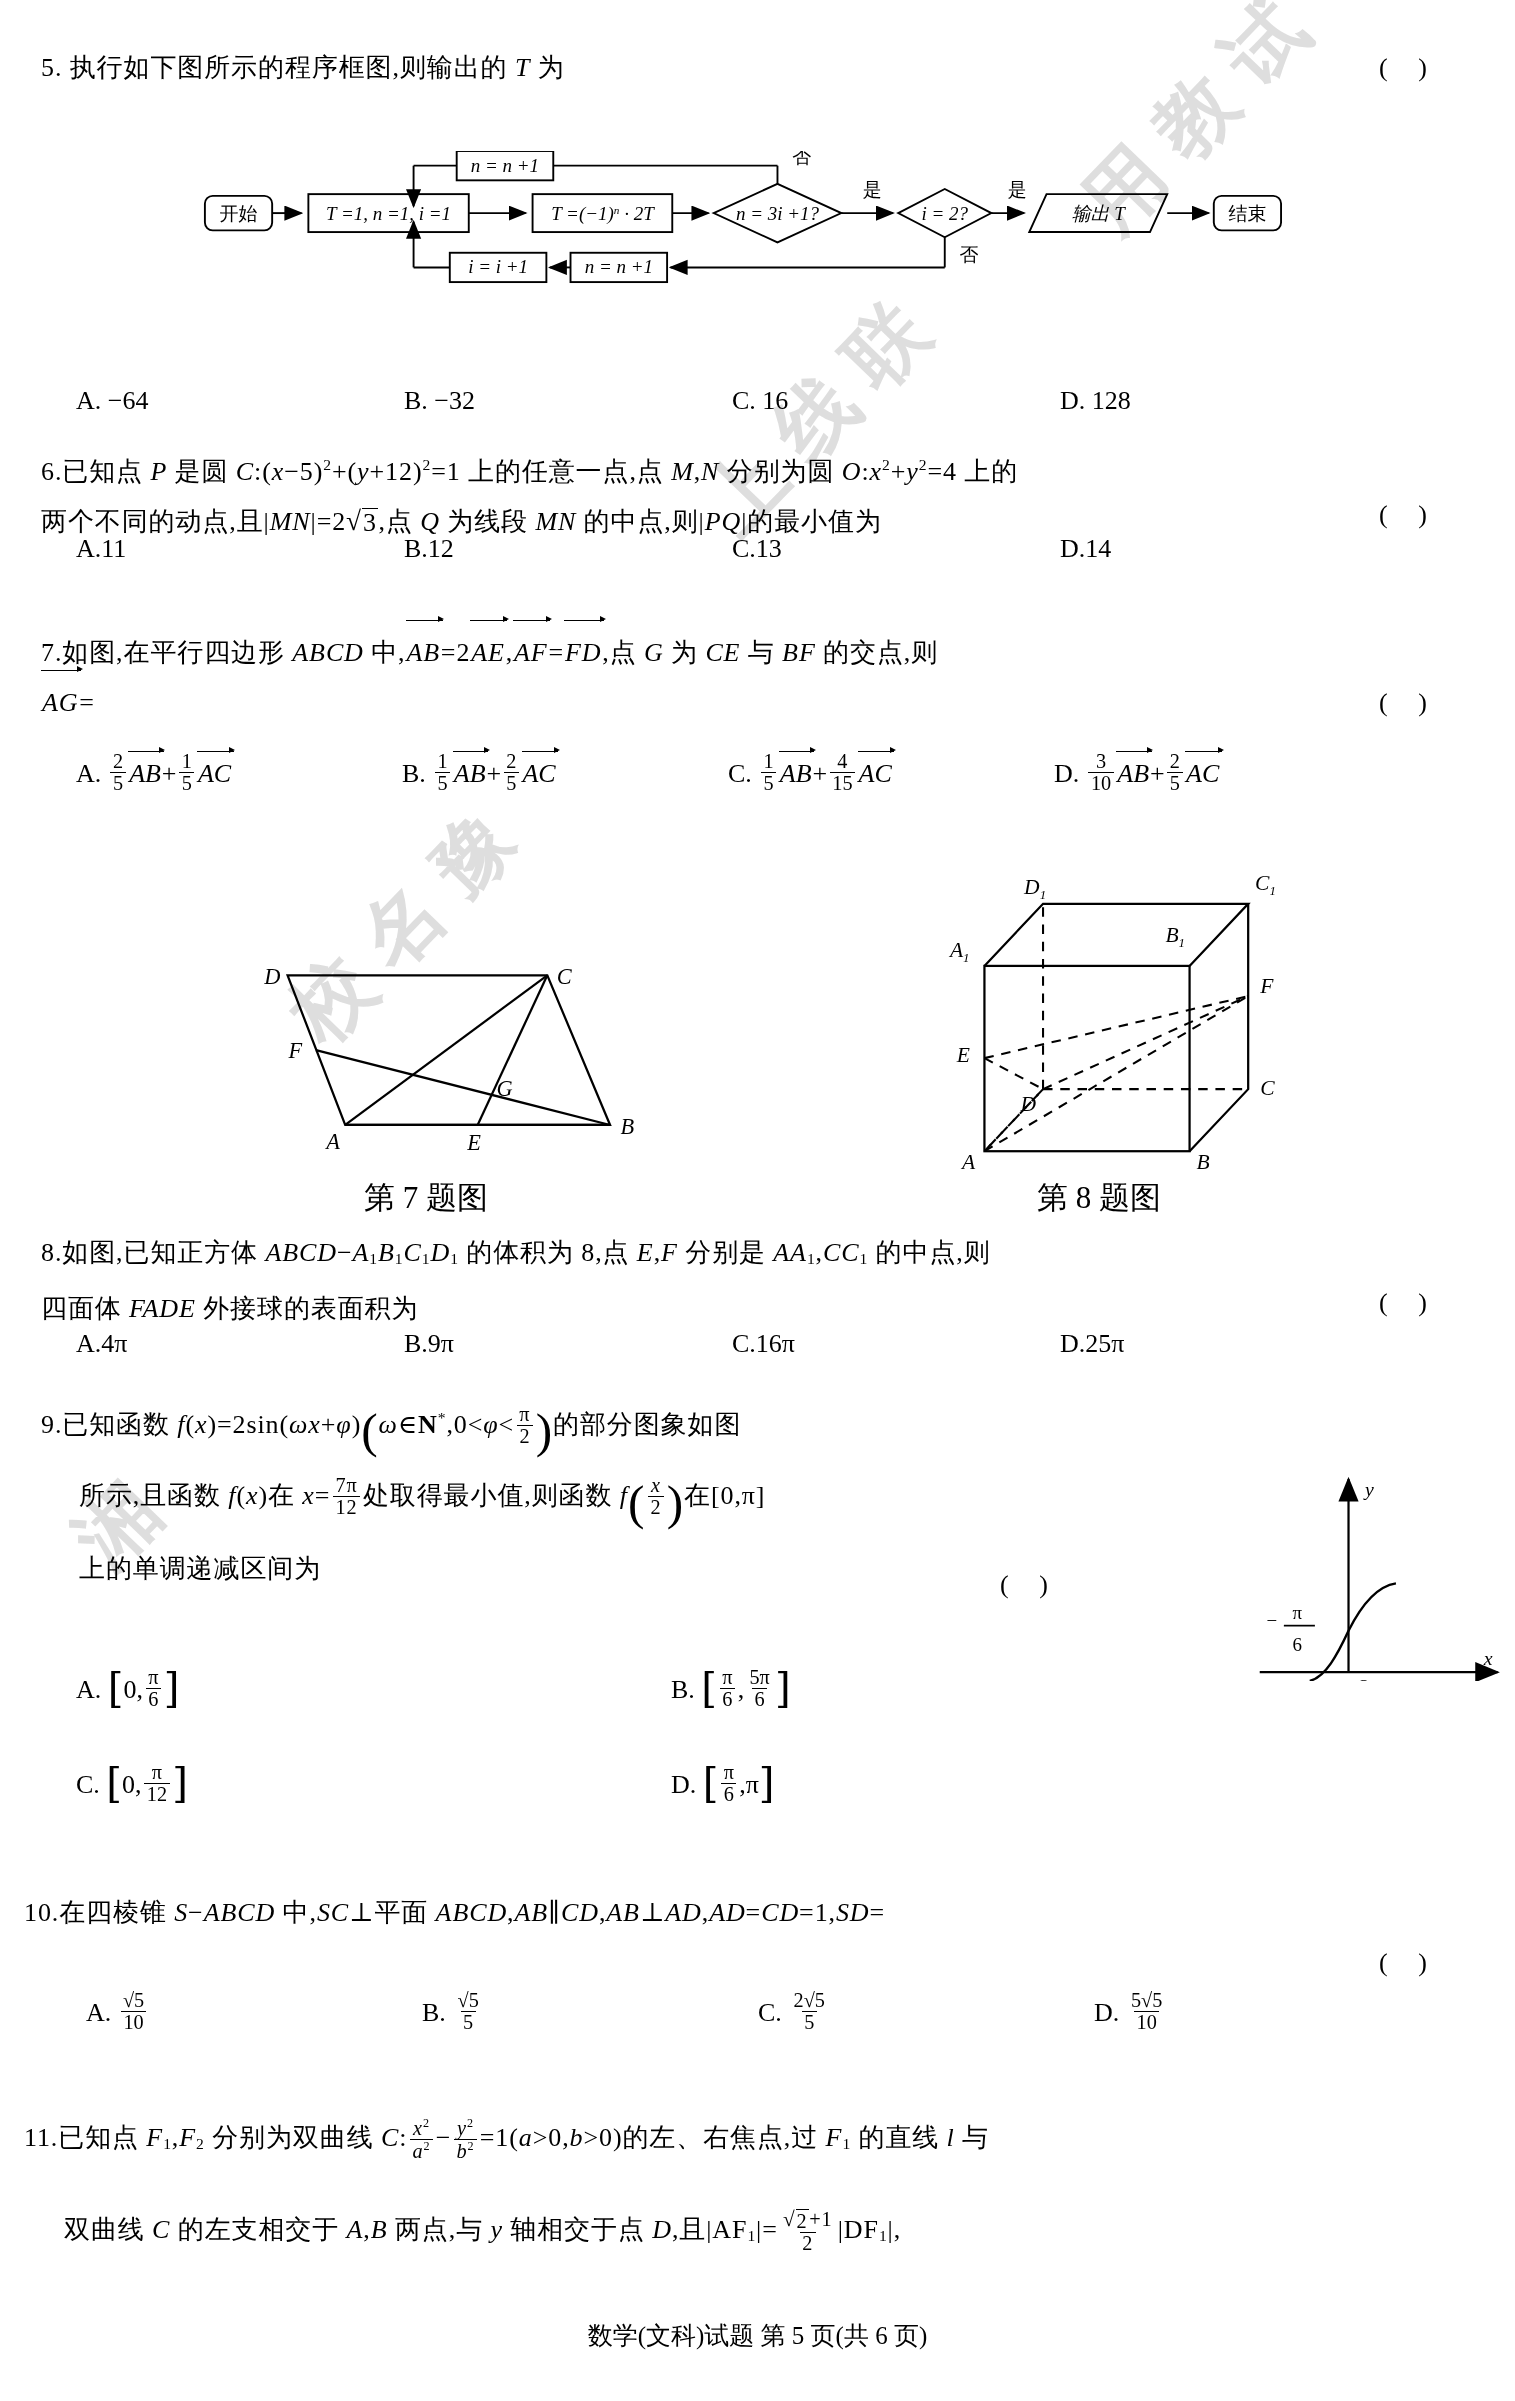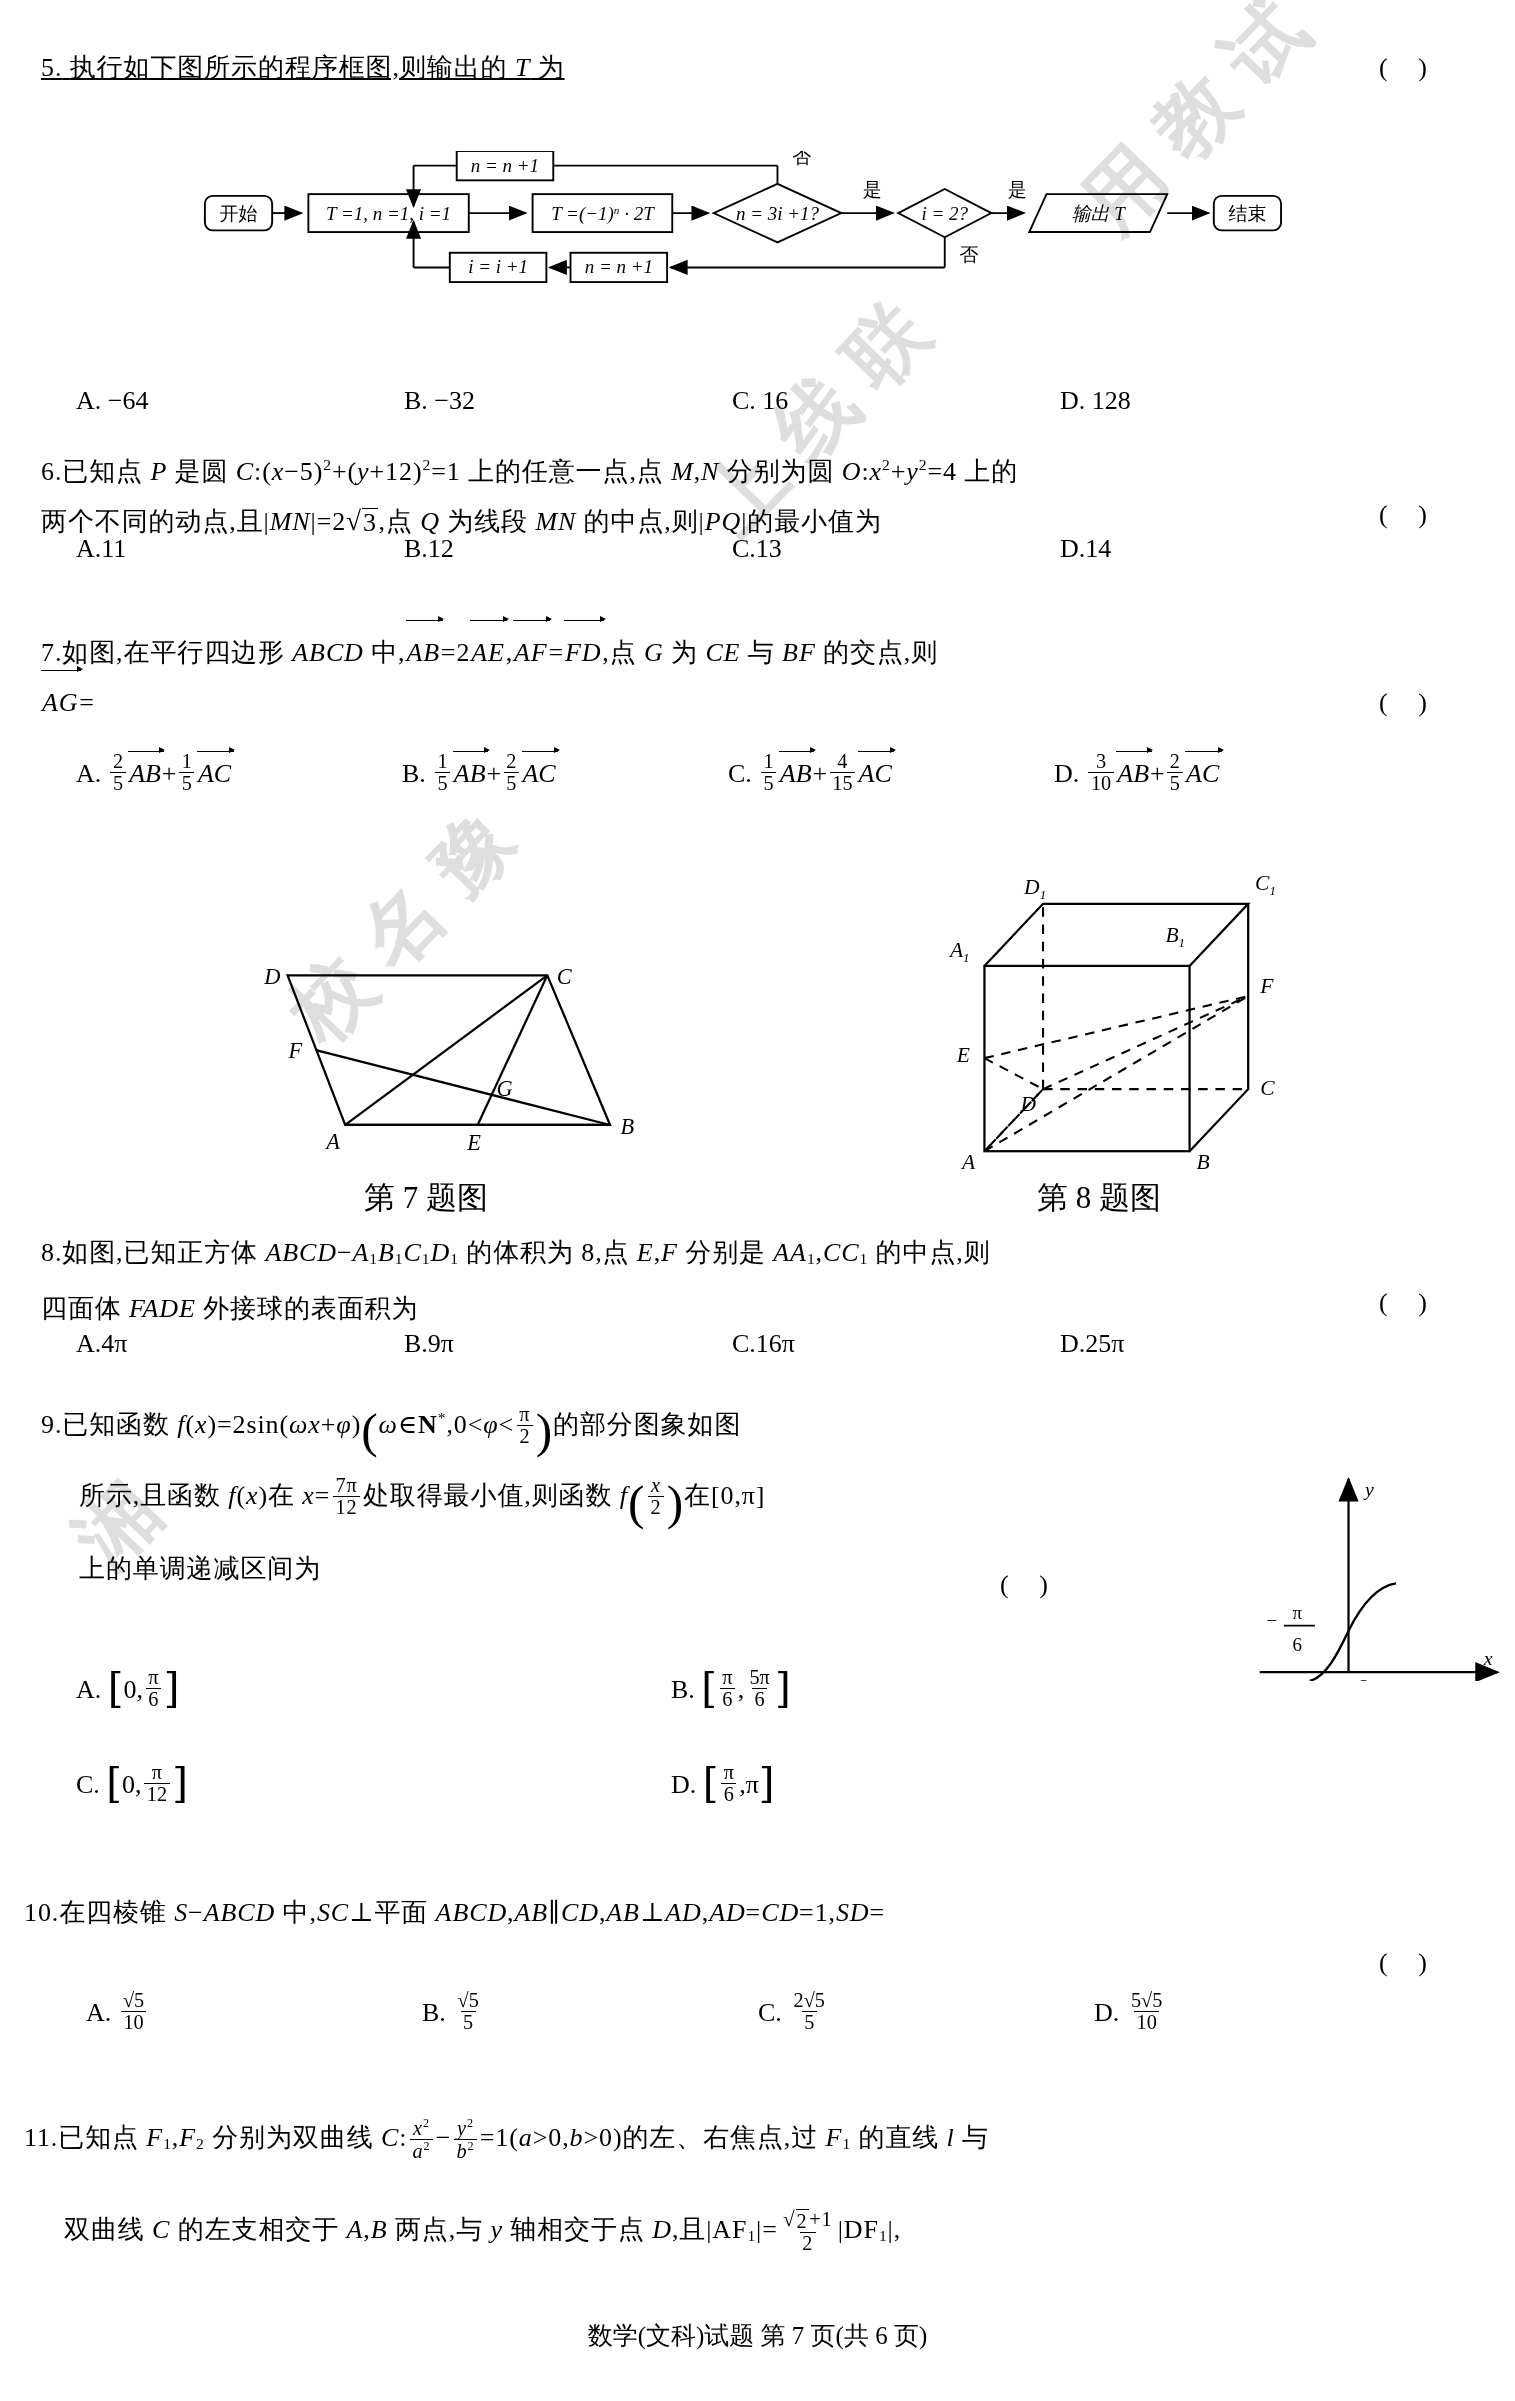--- a/index.html
+++ b/index.html
@@ -79,21 +79,21 @@
 
 <div class="page">
 
   <div class="watermark">
     <div class="wm-text wm1">用 教 试</div>
     <div class="wm-text wm2">上 线 联</div>
     <div class="wm-text wm3">校 名 豫</div>
     <div class="wm-text wm4">湘</div>
   </div>
 
-  <div class="qblock" style="left:41px;top:43px;text-decoration:underline;">
+  <div class="qblock" style="left:41px;top:43px;">
     <div class="line cn">
       <span>5.</span>
       <span>执行如下图所示的程序框图,则输出的&nbsp;<i class="m">T</i>&nbsp;为</span>
     </div>
   </div>
   <div class="qblock" style="left:1379px;top:43px;">
     <div class="line paren">(    )</div>
   </div>
 
   <div class="flow" style="left:198px;top:151px;">
@@ -508,16 +508,16 @@
       双曲线&nbsp;<i class="m">C</i>&nbsp;的左支相交于&nbsp;<i class="m">A</i>,<i class="m">B</i>&nbsp;两点,与&nbsp;<i class="m">y</i>&nbsp;轴相交于点&nbsp;<i class="m">D</i>,且|<span class="rm">AF</span><sub class="e">1</sub>|=<span class="frac">
           <span class="num"><span class="sqrt">
               <span class="rad">√</span>
               <span class="val">2</span>
             </span>+1</span>
           <span class="den">2</span>
         </span>|<span class="rm">DF</span><sub class="e">1</sub>|,
     </div>
   </div>
 
-  <div class="footer" style="left:0;top:2319px;">数学(文科)试题 第 7 页(共 6 页)</div>
+  <div class="footer" style="left:0;top:2319px;">数学(文科)试题 第 5 页(共 6 页)</div>
 
 </div>
 
 
 </body></html>

